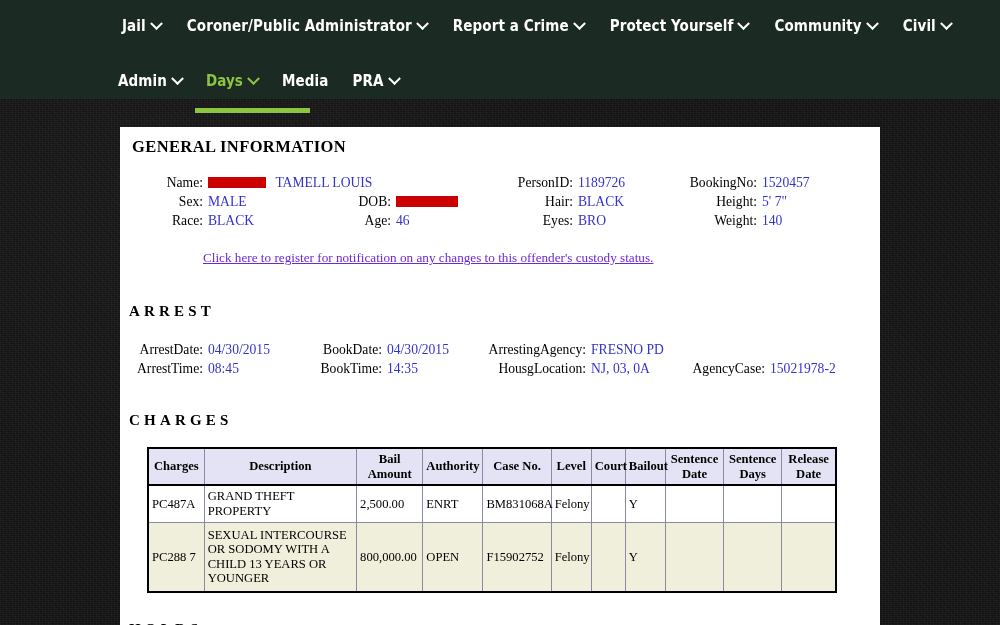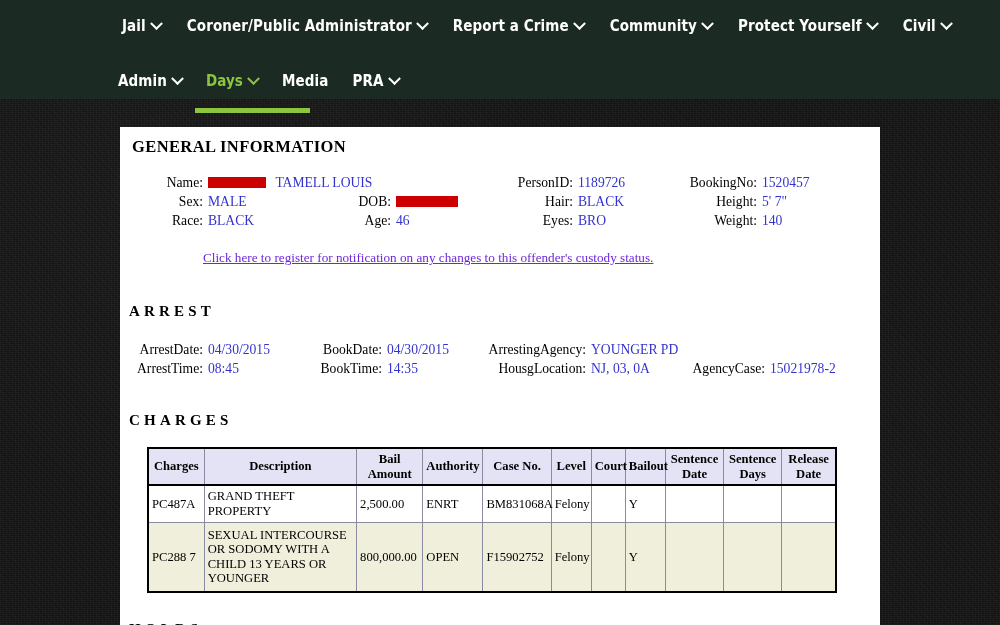--- a/index.html
+++ b/index.html
@@ -187,25 +187,25 @@
     </div>
     <div class="nav-item">
       <span>Coroner/Public Administrator</span>
       <span class="caret"></span>
     </div>
     <div class="nav-item">
       <span>Report a Crime</span>
       <span class="caret"></span>
     </div>
     <div class="nav-item">
+      <span>Protect Yourself</span>
+      <span class="caret"></span>
+    </div>
+    <div class="nav-item">
       <span>Community</span>
-      <span class="caret"></span>
-    </div>
-    <div class="nav-item">
-      <span>Protect Yourself</span>
       <span class="caret"></span>
     </div>
     <div class="nav-item">
       <span>Civil</span>
       <span class="caret"></span>
     </div>
   </div>
 
   <div class="nav-row" id="nav-row-secondary">
     <div class="nav-item">
@@ -339,21 +339,21 @@
     <span class="lbl">BookTime:</span>
   </div>
   <div class="field" style="left:267px; top:234px;">
     <span class="val">14:35</span>
   </div>
 
   <div class="field r" style="left:466px; top:215px;">
     <span class="lbl">ArrestingAgency:</span>
   </div>
   <div class="field" style="left:471px; top:215px;">
-    <span class="val">YOUNGER PD</span>
+    <span class="val">FRESNO PD</span>
   </div>
 
   <div class="field r" style="left:466px; top:234px;">
     <span class="lbl">HousgLocation:</span>
   </div>
   <div class="field" style="left:471px; top:234px;">
     <span class="val">NJ, 03, 0A</span>
   </div>
 
   <div class="field r" style="left:645px; top:234px;">

